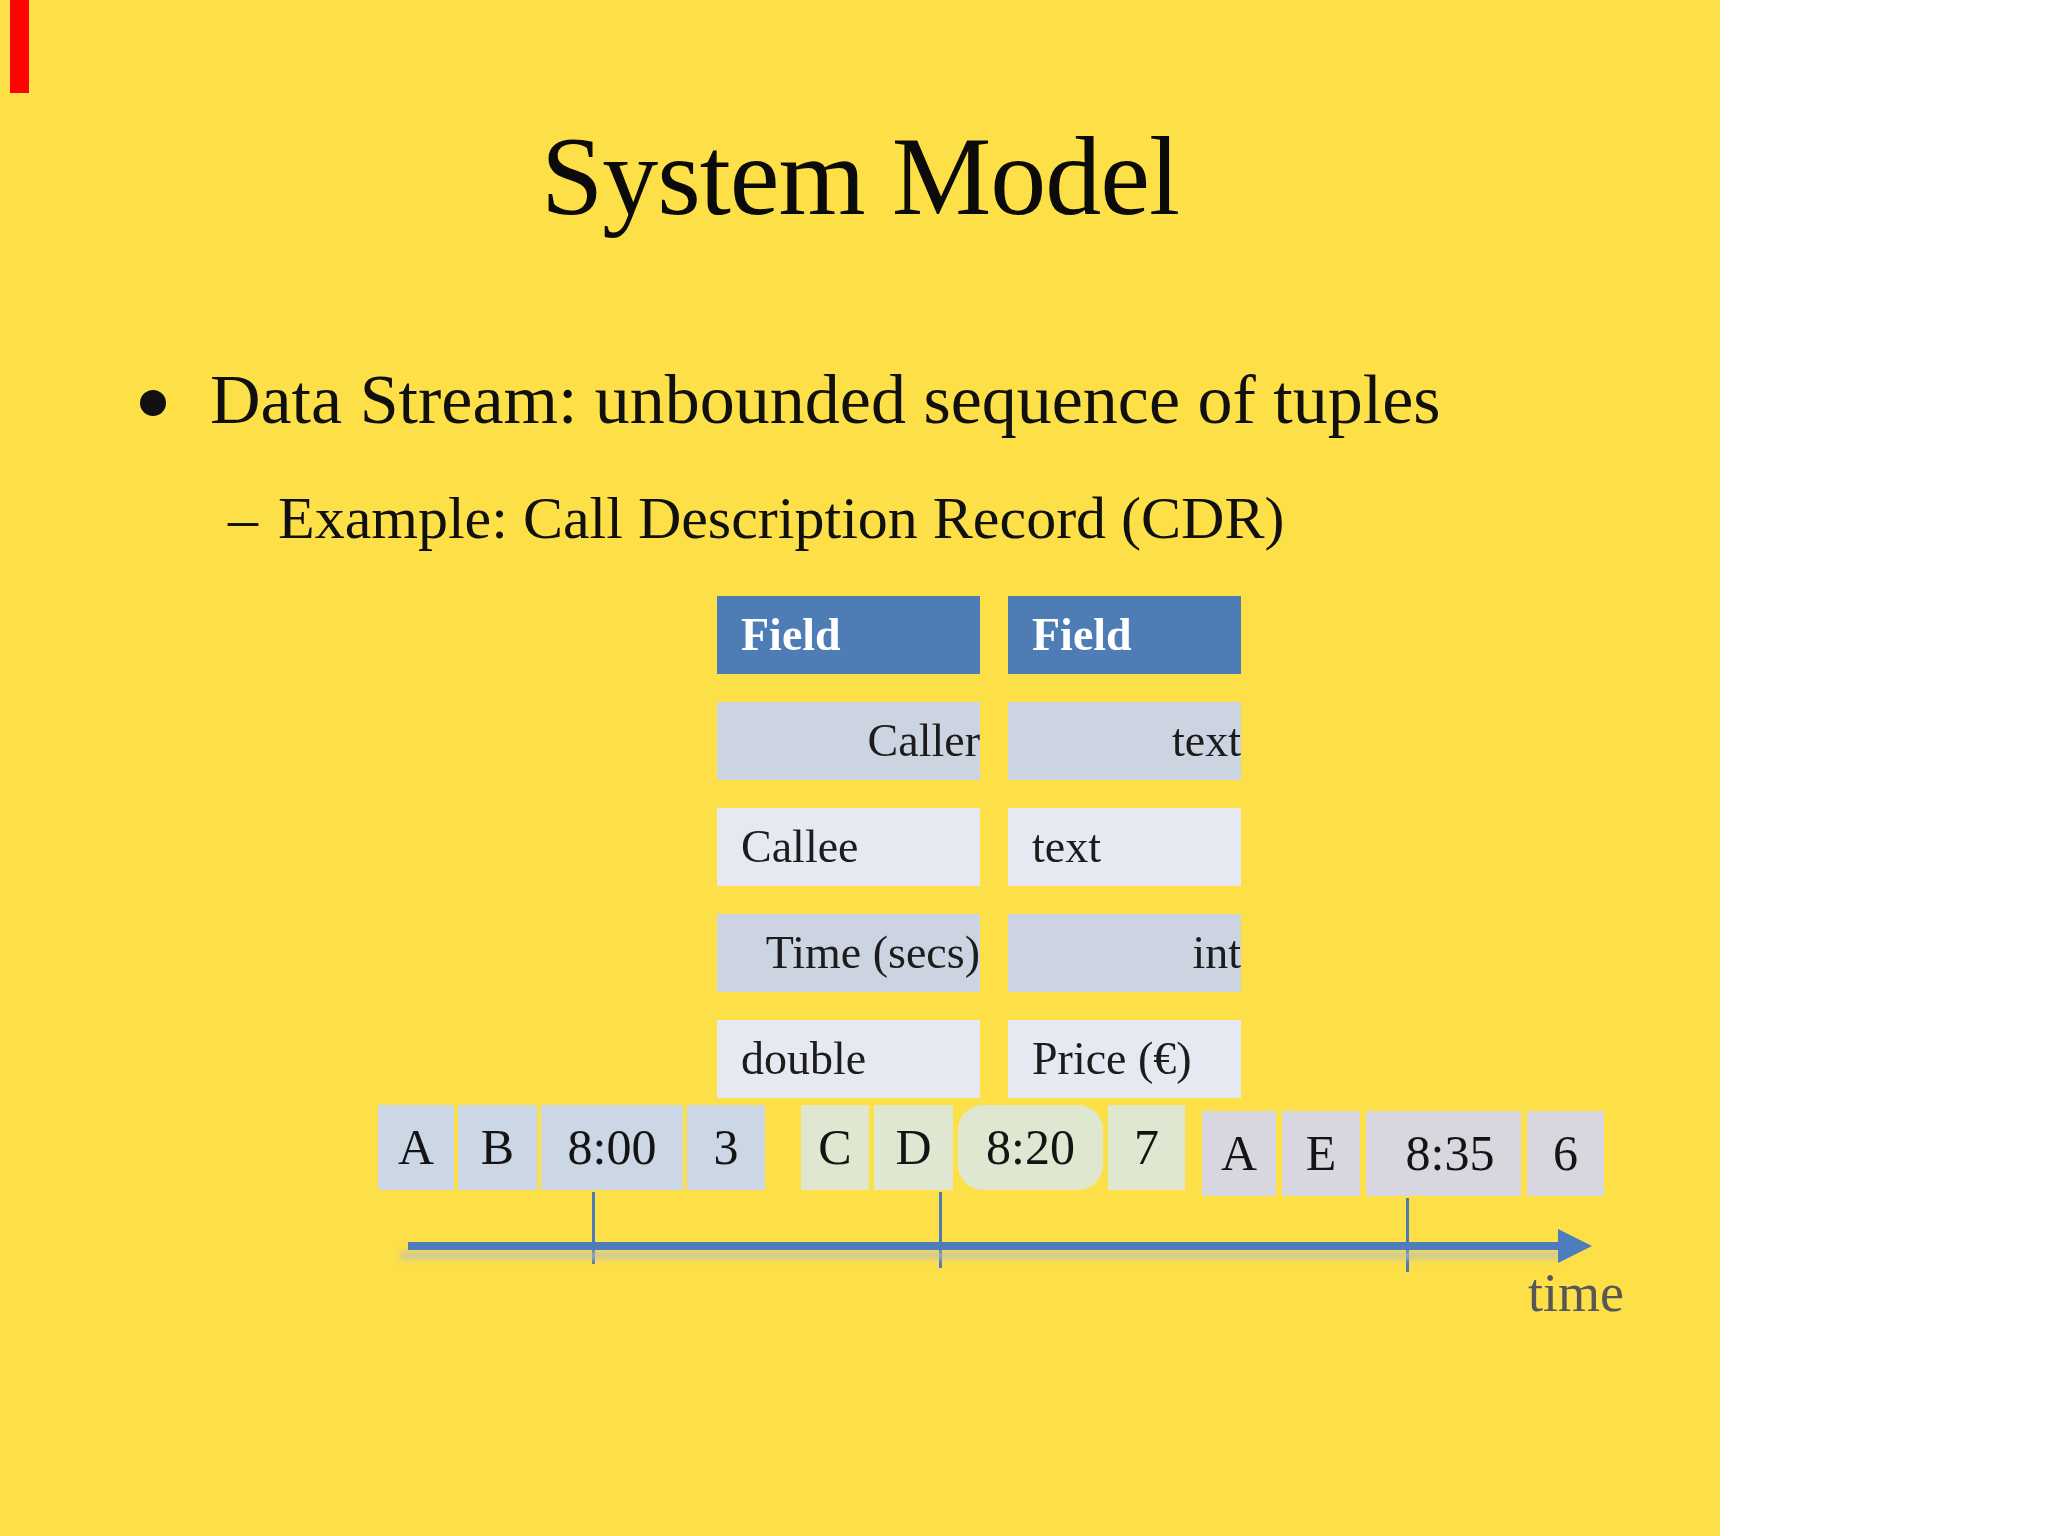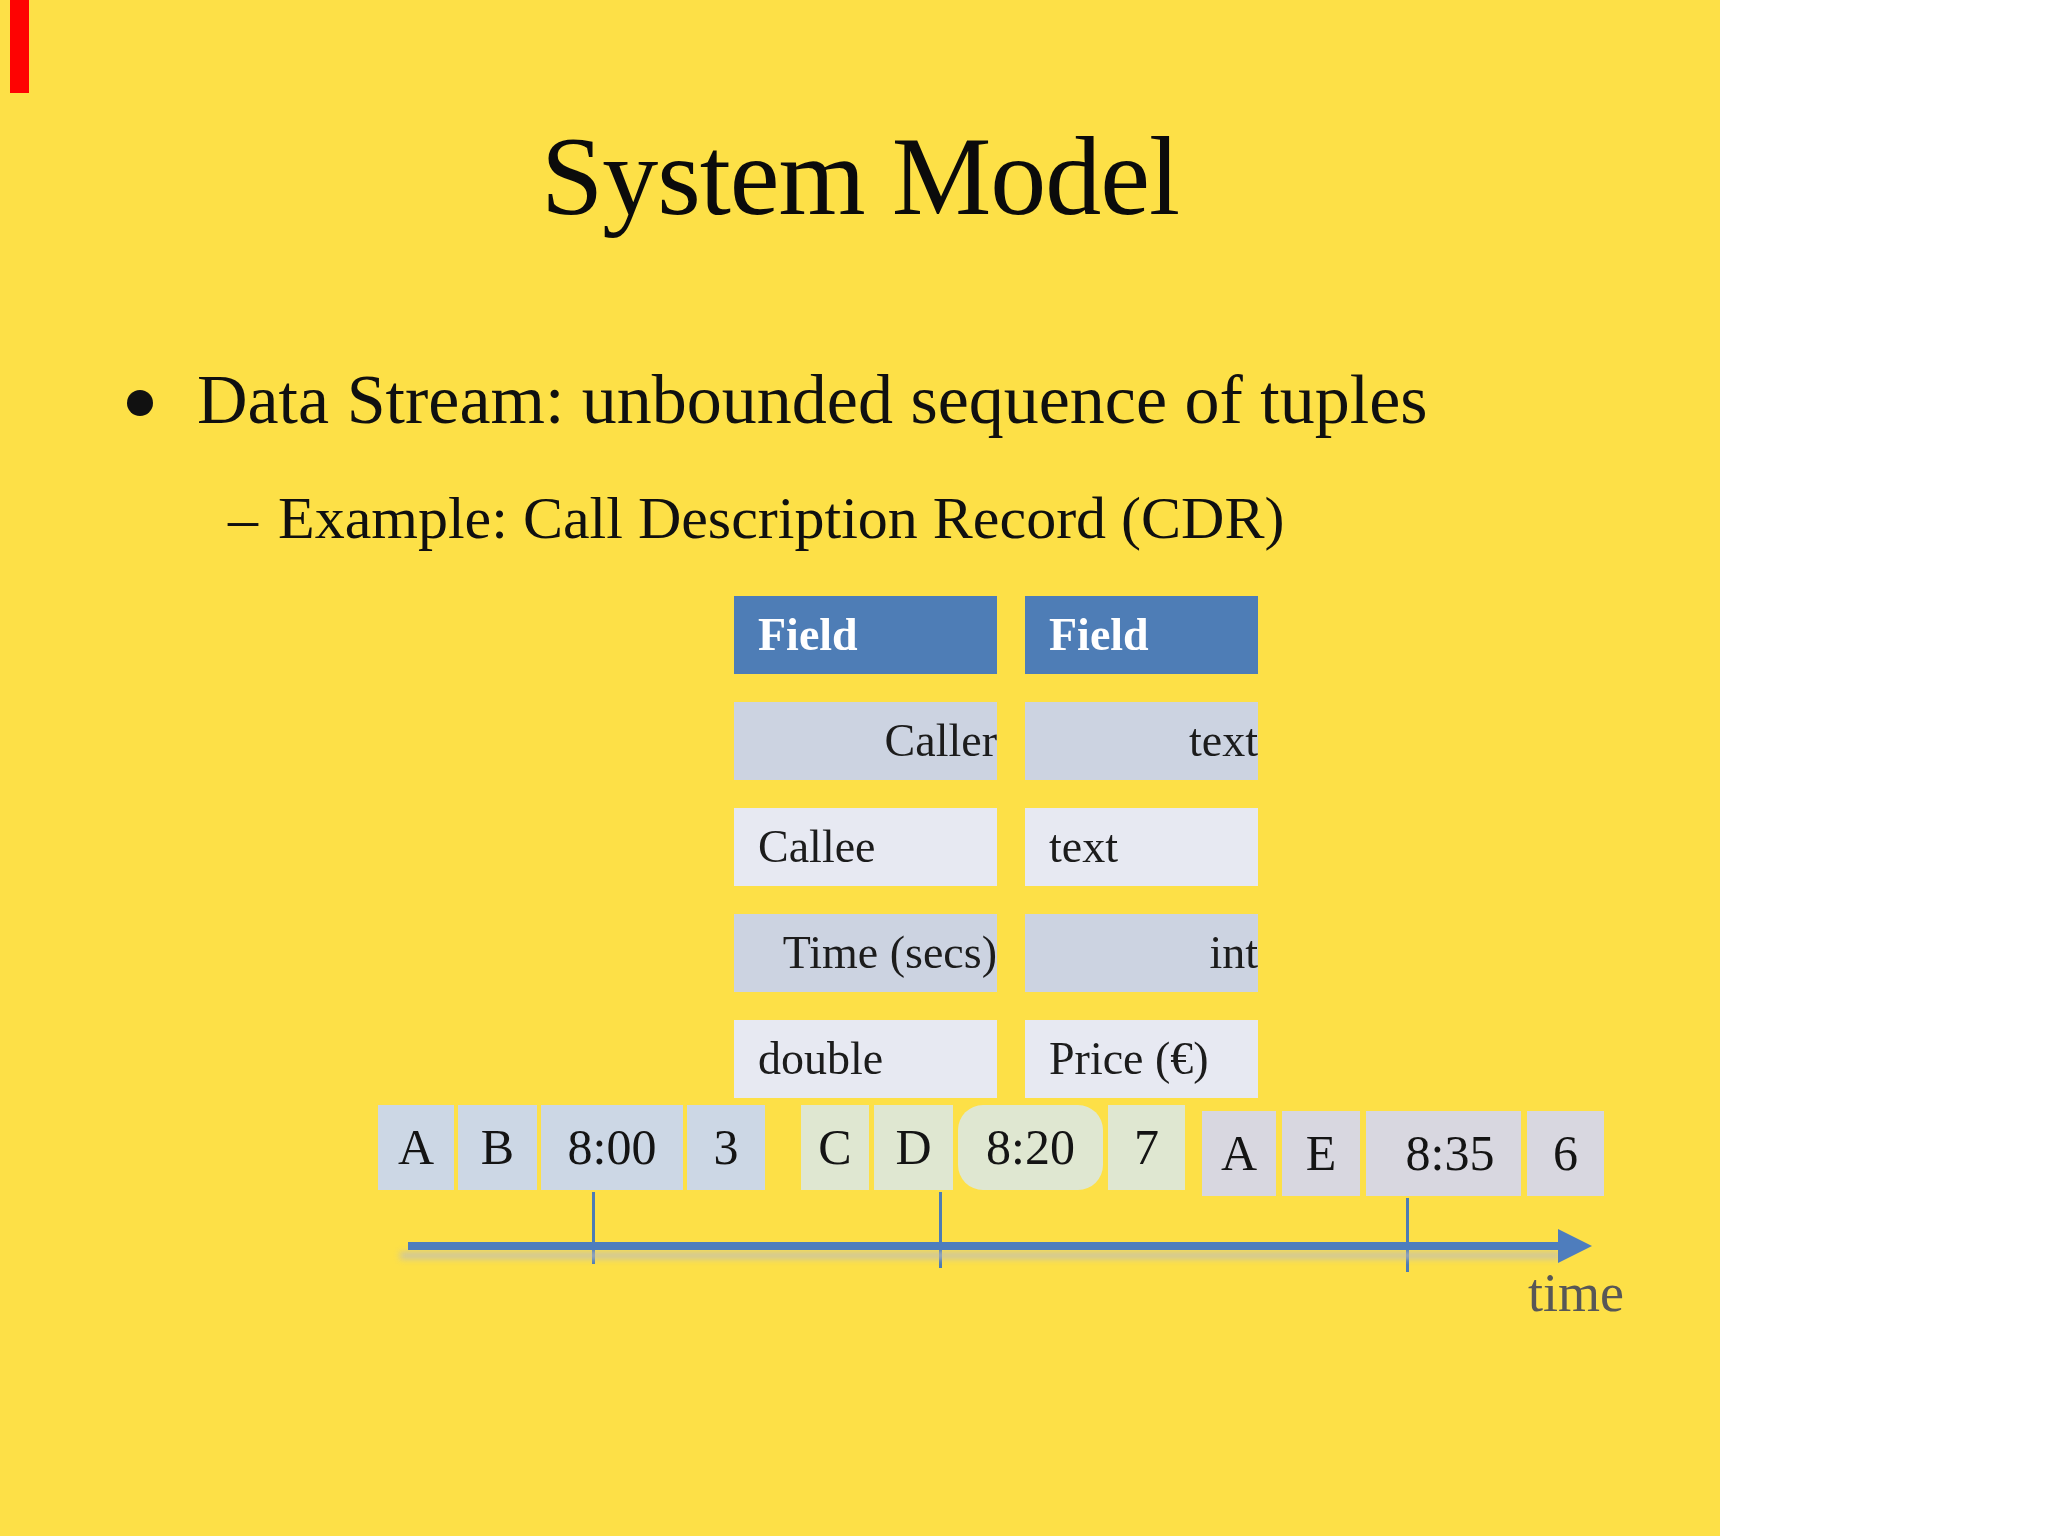--- a/index.html
+++ b/index.html
@@ -15,37 +15,37 @@
   .red-marker {
     position: absolute; left: 10px; top: 0; width: 19px; height: 93px;
     background: #fe0302;
   }
   .title {
     position: absolute; left: 0; top: 112px; width: 100%;
     text-align: center; font-size: 112px; font-weight: 400;
     color: #0b0b0b; letter-spacing: -1px; margin: 0;
   }
   .bullet-line {
-    position: absolute; left: 127px; top: 360px;
+    position: absolute; left: 140px; top: 360px;
     display: flex; align-items: flex-start;
     font-size: 70px; line-height: 1.15; color: #101010;
   }
   .bullet-dot {
     width: 26px; height: 26px; border-radius: 50%;
     background: #111111; margin-top: 30px; margin-right: 44px;
     flex: 0 0 auto;
   }
   .sub-bullet-line {
     position: absolute; left: 228px; top: 484px;
     display: flex; align-items: baseline;
     font-size: 60px; line-height: 1.15; color: #101010;
   }
   .sub-bullet-dash { margin-right: 20px; }
   .cdr-table {
-    position: absolute; left: 734px; top: 596px;
+    position: absolute; left: 717px; top: 596px;
     display: grid;
     grid-template-columns: 263px 233px;
     column-gap: 10px; row-gap: 5px; gap: 28px;
   }
   .cdr-table .cell {
     height: 78px; line-height: 78px;
     padding-left: 24px; font-size: 46px;
     white-space: nowrap; overflow: hidden;
   }
   .cdr-table .th {

